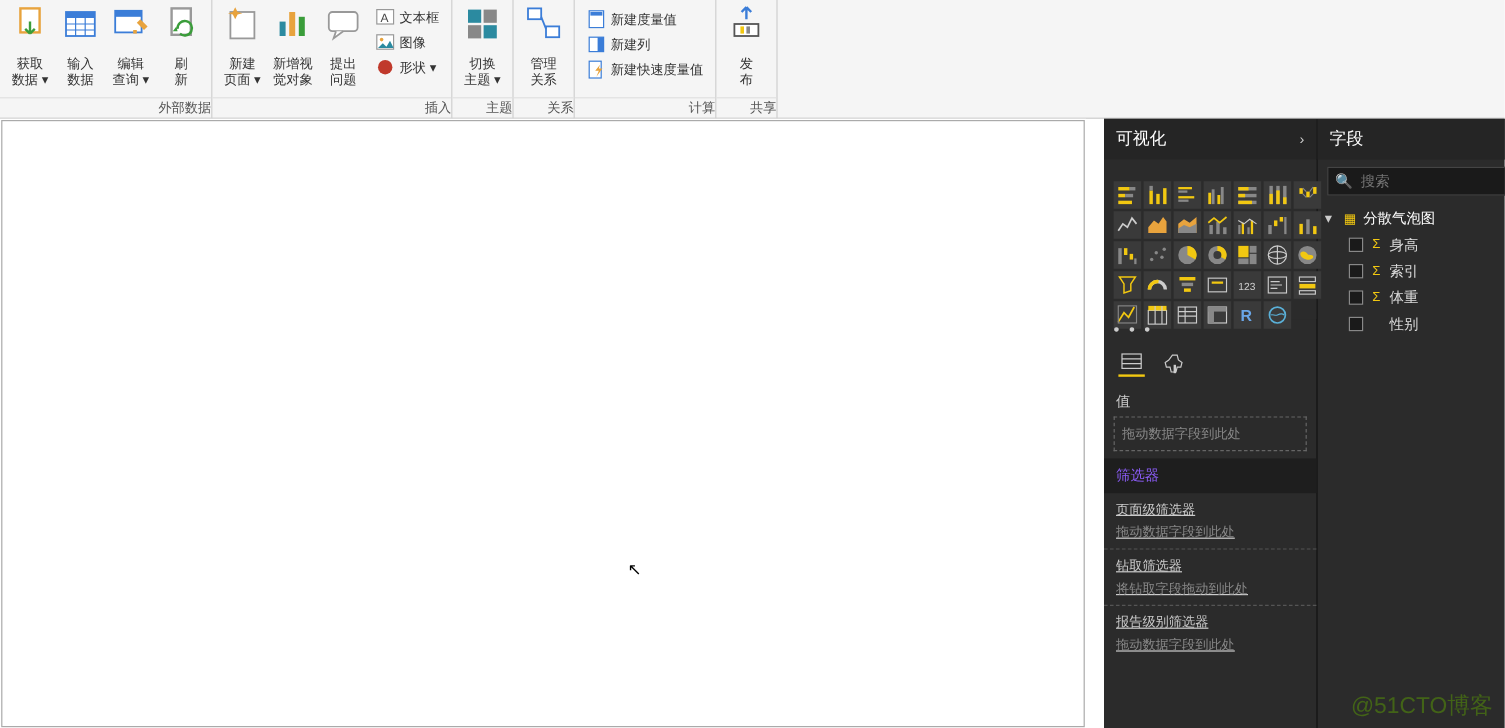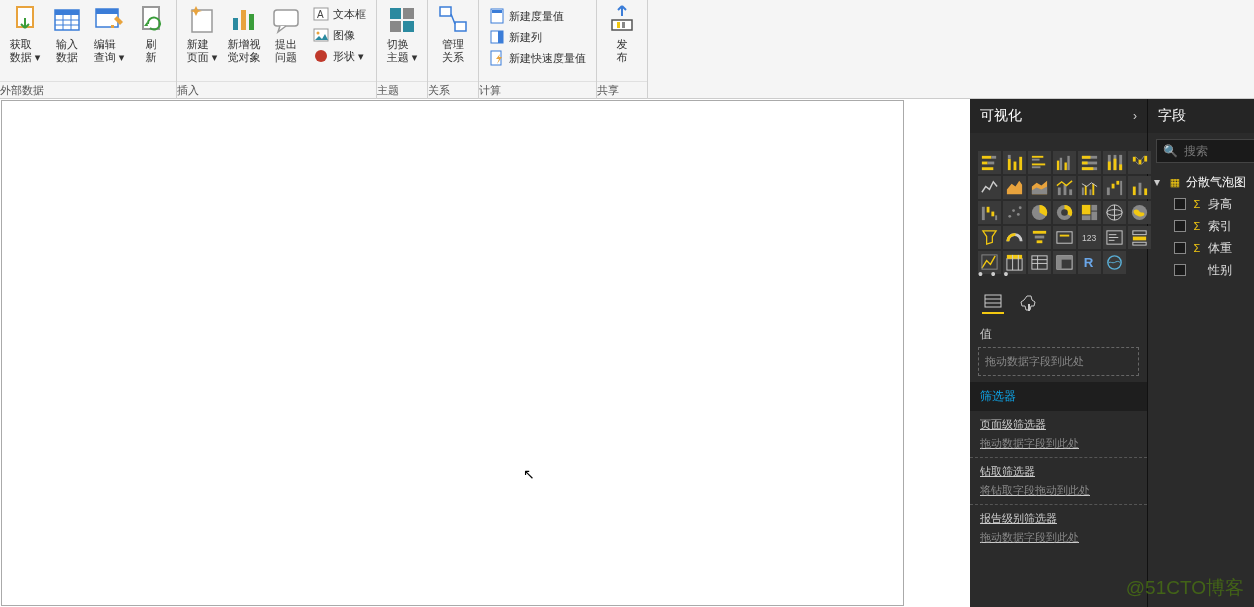--- a/index.html
+++ b/index.html
@@ -2,53 +2,53 @@
 <html><head>
 <meta charset="utf-8">
 <style>
 * { margin: 0; padding: 0; box-sizing: border-box; font-family: "Microsoft YaHei", "Segoe UI", sans-serif; }
 body { width: 1254px; height: 607px; background: #fff; overflow: hidden; position: relative; }
 
 
 .ribbon { height: 99px; border-bottom: 1px solid #ccc; display: flex; background: #f5f5f5; }
 .rgroup { display: flex; flex-direction: column; height: 99px; border-right: 1px solid #d0d0d0; }
 .rgroup-body { flex: 1; display: flex; align-items: flex-start; padding: 2px 4px 0 4px; }
-.rgroup-label { height: 18px; font-size: 11px; color: #555; text-align: left; border-top: 1px solid #e0e0e0; line-height: 17px; }
+.rgroup-label { height: 18px; font-size: 11px; color: #555; text-align: right; border-top: 1px solid #e0e0e0; line-height: 17px; }
 .rbtn { display: flex; flex-direction: column; align-items: center; justify-content: flex-start; width: 42px; height: 78px; padding-top: 2px; cursor: pointer; }
 .rbtn .ico { width: 32px; height: 32px; display: flex; align-items: center; justify-content: center; }
-.rbtn .lbl { font-size: 11px; color: #333; line-height: 13px; margin-top: 2px; white-space: pre-line; }
+.rbtn .lbl { font-size: 11px; color: #333; text-align: center; line-height: 13px; margin-top: 12px; white-space: pre-line; }
 .rsmall-col { display: flex; flex-direction: column; gap: 1px; padding: 2px 2px; }
 .rsmall { display: flex; align-items: center; height: 20px; padding: 0 4px; cursor: pointer; font-size: 11px; color: #333; gap: 4px; }
 .rsmall .sico { width: 16px; height: 16px; display: flex; align-items: center; justify-content: center; }
 
 
 .canvas { position: absolute; left: 0; top: 99px; right: 349px; bottom: 0; background: #fff; }
 .canvas-inner { position:absolute; inset:1px; border:1px solid #aaa; background:#fff; }
 .cursor { position: absolute; left: 523px; top: 367px; font-size: 14px; color:#000; }
 
 
-.panels { position: absolute; right: 0; top: 99px; width: 284px; bottom: 0; display: flex; background: #2b2b2b; color: #ddd; font-size: 12px; }
+.panels { position: absolute; right: 0; top: 99px; width: 334px; bottom: 0; display: flex; background: #2b2b2b; color: #ddd; font-size: 12px; }
 .viz-panel { width: 178px; display: flex; flex-direction: column; border-right: 1px solid #111; }
 .fld-panel { width: 171px; display: flex; flex-direction: column; }
 .p-header { height: 34px; display: flex; align-items: center; justify-content: space-between; padding: 0 10px; font-size: 14px; color: #fff; background:#252525; cursor:pointer; }
 .p-header .chev { color:#ccc; font-size:12px; }
 
 .viz-gallery { display: grid; grid-template-columns: repeat(7, 23px); grid-auto-rows: 23px; gap: 2px; padding: 6px 6px 4px 8px; background:#2b2b2b; }
 .vcell { width: 23px; height: 23px; background: #3a3a3a; display:flex; align-items:center; justify-content:center; cursor:pointer;margin-top:12px; }
 .vcell svg { width:19px; height:19px; }
 .viz-more { padding:0 8px 4px 8px; color:#ccc; font-size:14px; letter-spacing:2px; cursor:pointer; }
 
 .viz-tabs { display:flex; gap:14px; padding:6px 10px 8px 12px; }
 .vtab { width:22px; height:22px; display:flex; align-items:center; justify-content:center; cursor:pointer; }
 .vtab.active { border-bottom:2px solid #f2c811; padding-bottom:2px; }
 
 .well-sec { padding: 0 8px 6px 8px; }
 .well-title { font-size: 12px; color: #ccc; padding: 4px 2px; }
 .well-drop { border: 1px dashed #666; color:#888; font-size:11px; padding:6px 6px; }
-.filter-title { background:#1e1e1e; color:#0ea5e9; font-size:12px; padding:6px 10px; }
+.filter-title { background:#1e1e1e; color:#8b5cf6; font-size:12px; padding:6px 10px; }
 .filter-sec { padding:6px 10px; font-size:11px; color:#ccc; border-bottom:1px dashed #555;text-decoration:underline; }
 .filter-sec .dz { color:#888; margin-top:4px; font-size:11px; }
 
 .search-box { margin:6px 8px; background:#1a1a1a; border:1px solid #444; display:flex; align-items:center; height:24px; padding:0 6px; gap:6px; }
 .search-box input { flex:1; background:transparent; border:none; outline:none; color:#ccc; font-size:12px; }
 .tree { padding: 2px 0; }
 .tree-row { display:flex; align-items:center; height:22px; padding:0 6px; gap:4px; cursor:pointer; }
 .tree-row.table { color:#fff; }
 .tree-row .cb { width:12px; height:12px; border:1px solid #888; background:#1a1a1a; }
 .tree-row .tico { width:14px; color:#f2c811; font-size:11px; text-align:center; }

